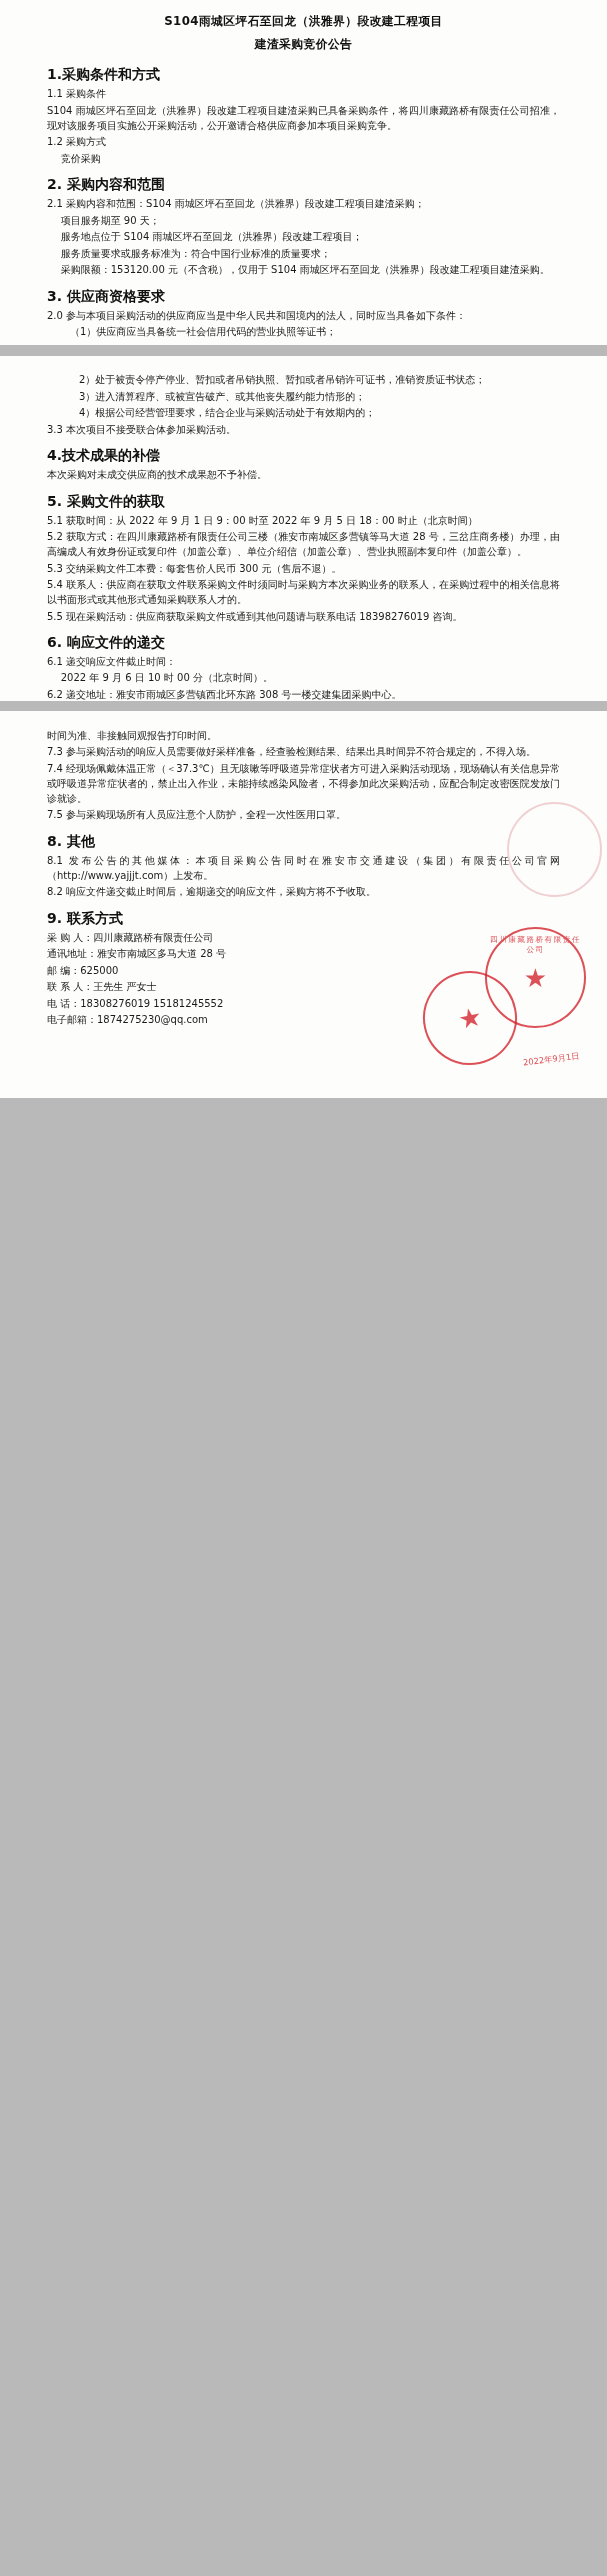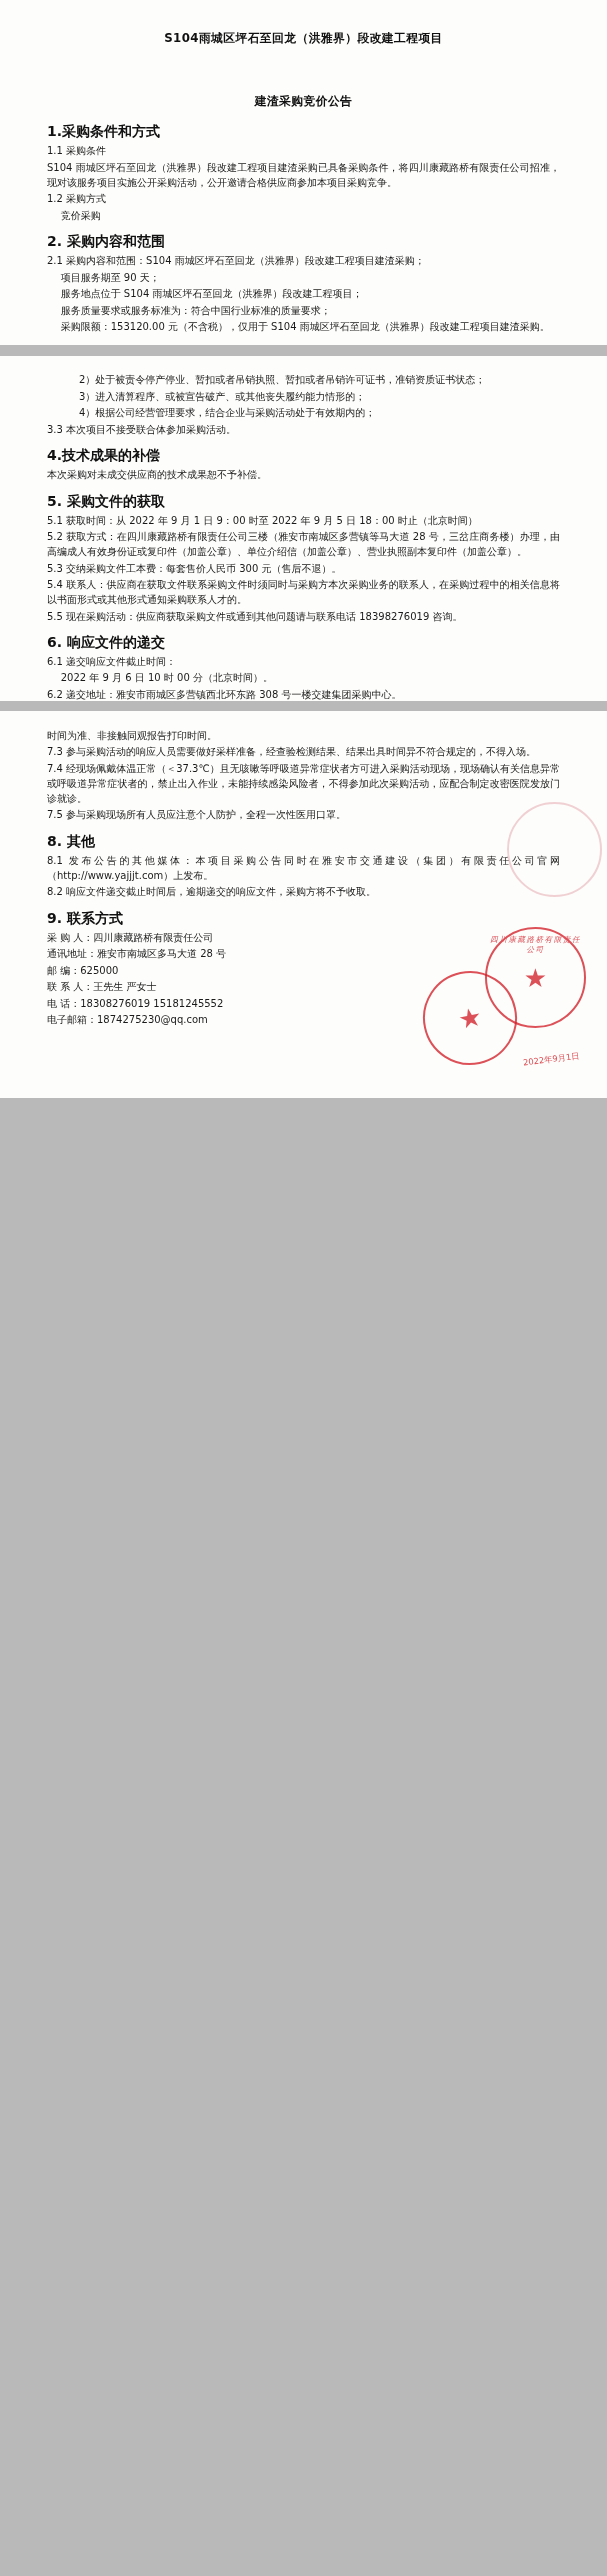--- a/index.html
+++ b/index.html
@@ -19,23 +19,23 @@
   }
   .gap{height:10.6px;background:#b9b9b9;}
   .title{
     text-align:center;
     font-weight:bold;
     font-size:11.8px;
     line-height:23px;
     letter-spacing:0.4px;
     color:#111;
     margin:0;
-    padding-top:27px;
+    padding-top:10px;
   }
-  .title .l2{display:block;margin-top:40px;}
+  .title .l2{display:block;}
   h2.sec{
     font-size:14px;
     font-weight:bold;
     color:#111;
     margin:11.4px 0 4.6px 0;
     line-height:14.4px;
   }
   p.b{
     font-size:10px;
     line-height:15px;
@@ -67,21 +67,20 @@
     line-height:1;
     color:#d4202a;
   }
   .seal .txt{
     position:absolute;
     left:0;right:0;top:6px;
     text-align:center;
     font-size:7.6px;
     letter-spacing:1.5px;
     color:#d4202a;
-    font-style:italic;
   }
   .seal-a{width:97px;height:97px;right:21px;bottom:70px;}
   .seal-b{width:90px;height:90px;right:90px;bottom:33px;transform:rotate(-12deg);}
   .seal-date{
     position:absolute;
     right:27px;bottom:33px;
     color:#d4202a;
     font-size:8.3px;
     opacity:.8;
     transform:rotate(-7deg);

